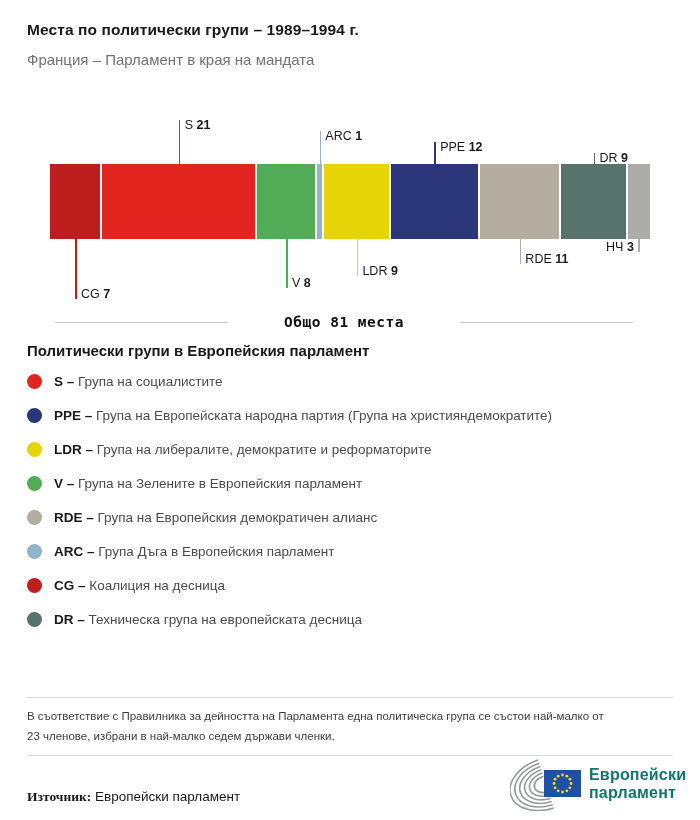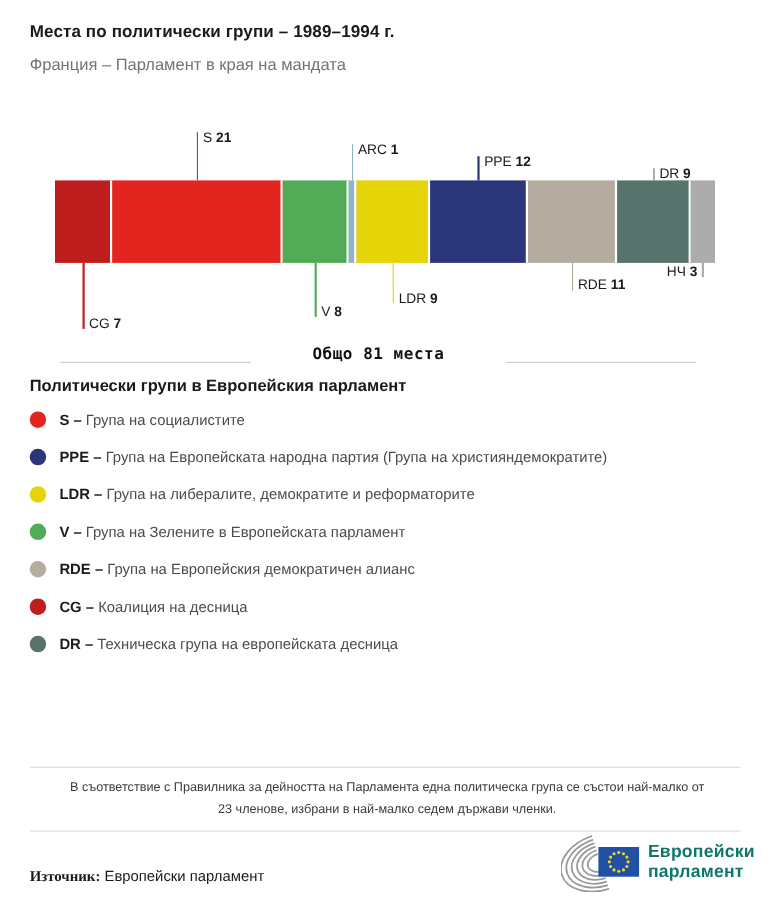--- a/index.html
+++ b/index.html
@@ -15,36 +15,36 @@
   
   #bar { left:50px; top:164px; width:600px; height:75px; display:flex; }
   .seg { height:100%; box-sizing:border-box; flex-shrink:0; }
   .seg:not(:last-child) { border-right:2px solid #ffffff; }
 
   .callout-line { width:1.5px; }
   .callout-label { white-space:nowrap; font-size:12.5px; color:#1a1a1a; line-height:12px; }
   .callout-label b { font-weight:bold; }
 
   
-  .total-row { left:55px; right:67px; top:314px; display:flex; align-items:flex-end;gap:40px; }
+  .total-row { left:55px; right:67px; top:314px; display:flex; align-items:center;gap:40px; }
   .total-rule { flex:1; height:1px; background:#c9c9c9; }
   .total-label {
     margin:0 16px; font-family:"DejaVu Sans Mono", monospace; font-weight:bold;
     font-size:14.5px; color:#111; letter-spacing:.5px;
   }
 
   .legend-heading { left:27px; top:342px; font-size:15px; font-weight:bold; }
   #legend { left:27px; top:364px; }
   .legend-item { height:34px; display:flex; align-items:center;text-align:right; }
   .legend-dot { width:15px; height:15px; border-radius:50%; margin-right:12px; flex-shrink:0; }
   .legend-text { font-size:13.5px; color:#4c4c4c; }
   .legend-text b { color:#1a1a1a; font-weight:bold; }
 
   .divider { left:27px; width:646px; height:1px; background:#d9d9d9; }
-  .footnote { left:27px; top:706px; width:650px; font-size:11.5px; color:#3c3c3c; line-height:1.75;text-align:center; }
+  .footnote { left:27px; top:706px; width:650px; font-size:11.5px; color:#3c3c3c; line-height:1.75; }
 
   .source-line { left:27px; top:789px; font-size:13.5px; color:#1a1a1a; }
   .source-line b { font-weight:bold;font-family:Liberation Serif, serif; }
 
   .logo { left:510px; top:757px; display:flex; align-items:center; }
   .logo-wordmark {
     margin-left:7px; font-size:16px; font-weight:bold; color:#0f766e; line-height:1.12;
     letter-spacing:.2px;
   }
 </style>
@@ -102,25 +102,29 @@
     <div class="legend-item">
       <span class="legend-dot" style="background: rgb(42, 54, 121);"></span>
       <span class="legend-text"><b>PPE – </b><span>Група на Европейската народна партия (Група на християндемократите)</span></span>
     </div>
     <div class="legend-item">
       <span class="legend-dot" style="background: rgb(230, 212, 8);"></span>
       <span class="legend-text"><b>LDR – </b><span>Група на либералите, демократите и реформаторите</span></span>
     </div>
     <div class="legend-item">
       <span class="legend-dot" style="background: rgb(82, 171, 86);"></span>
-      <span class="legend-text"><b>V – </b><span>Група на Зелените в Европейската парламент</span></span>
+      <span class="legend-text"><b>V – </b><span>Група на Зелените в Европейския парламент</span></span>
     </div>
     <div class="legend-item">
       <span class="legend-dot" style="background: rgb(179, 172, 159);"></span>
       <span class="legend-text"><b>RDE – </b><span>Група на Европейския демократичен алианс</span></span>
+    </div>
+    <div class="legend-item">
+      <span class="legend-dot" style="background: rgb(144, 180, 201);"></span>
+      <span class="legend-text"><b>ARC – </b><span>Група Дъга в Европейския парламент</span></span>
     </div>
     <div class="legend-item">
       <span class="legend-dot" style="background: rgb(190, 30, 30);"></span>
       <span class="legend-text"><b>CG – </b><span>Коалиция на десница</span></span>
     </div>
     <div class="legend-item">
       <span class="legend-dot" style="background: rgb(87, 115, 108);"></span>
       <span class="legend-text"><b>DR – </b><span>Техническа група на европейската десница</span></span>
     </div>
   </div>

